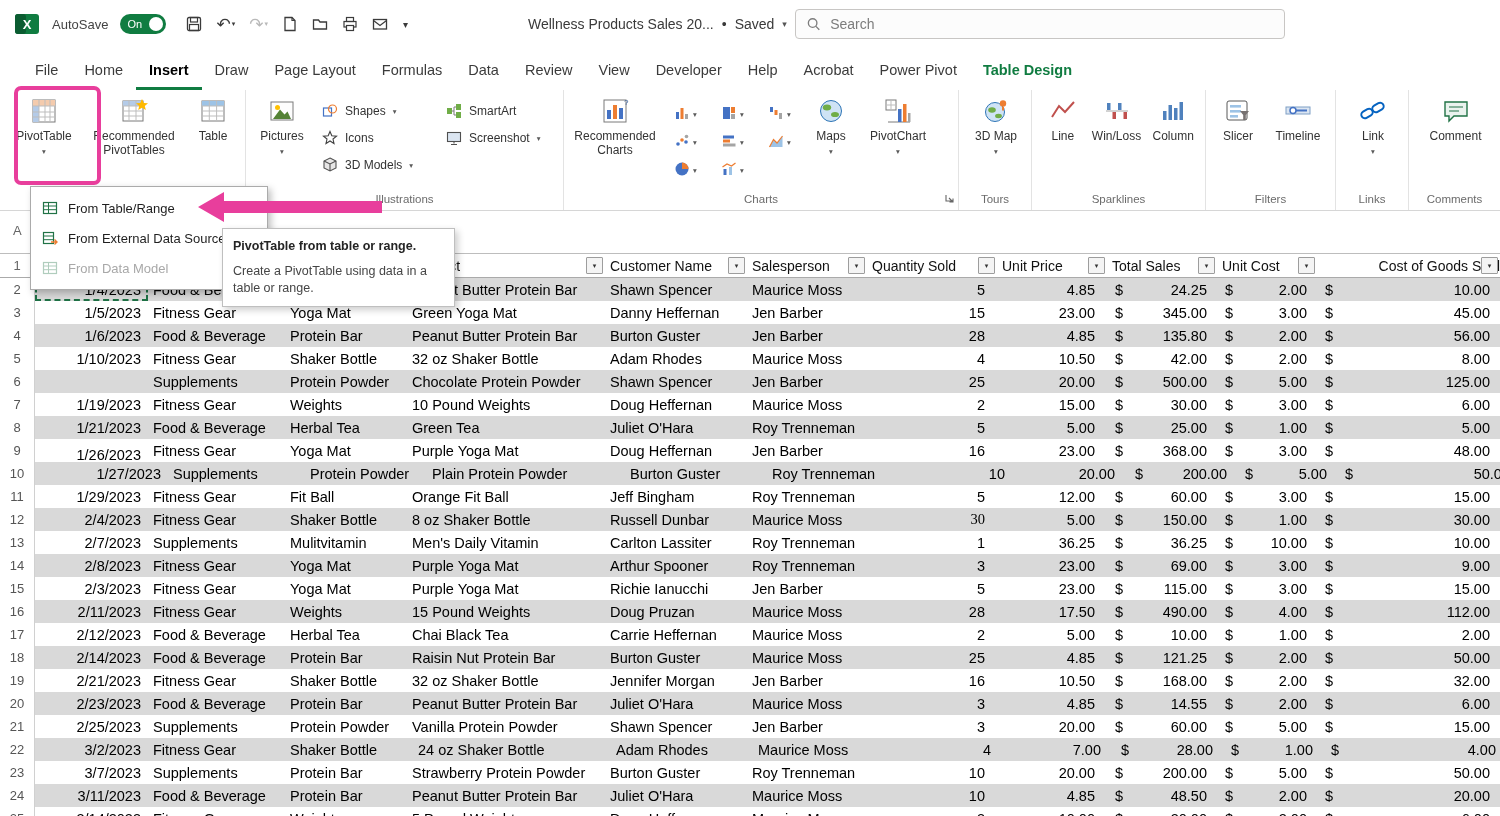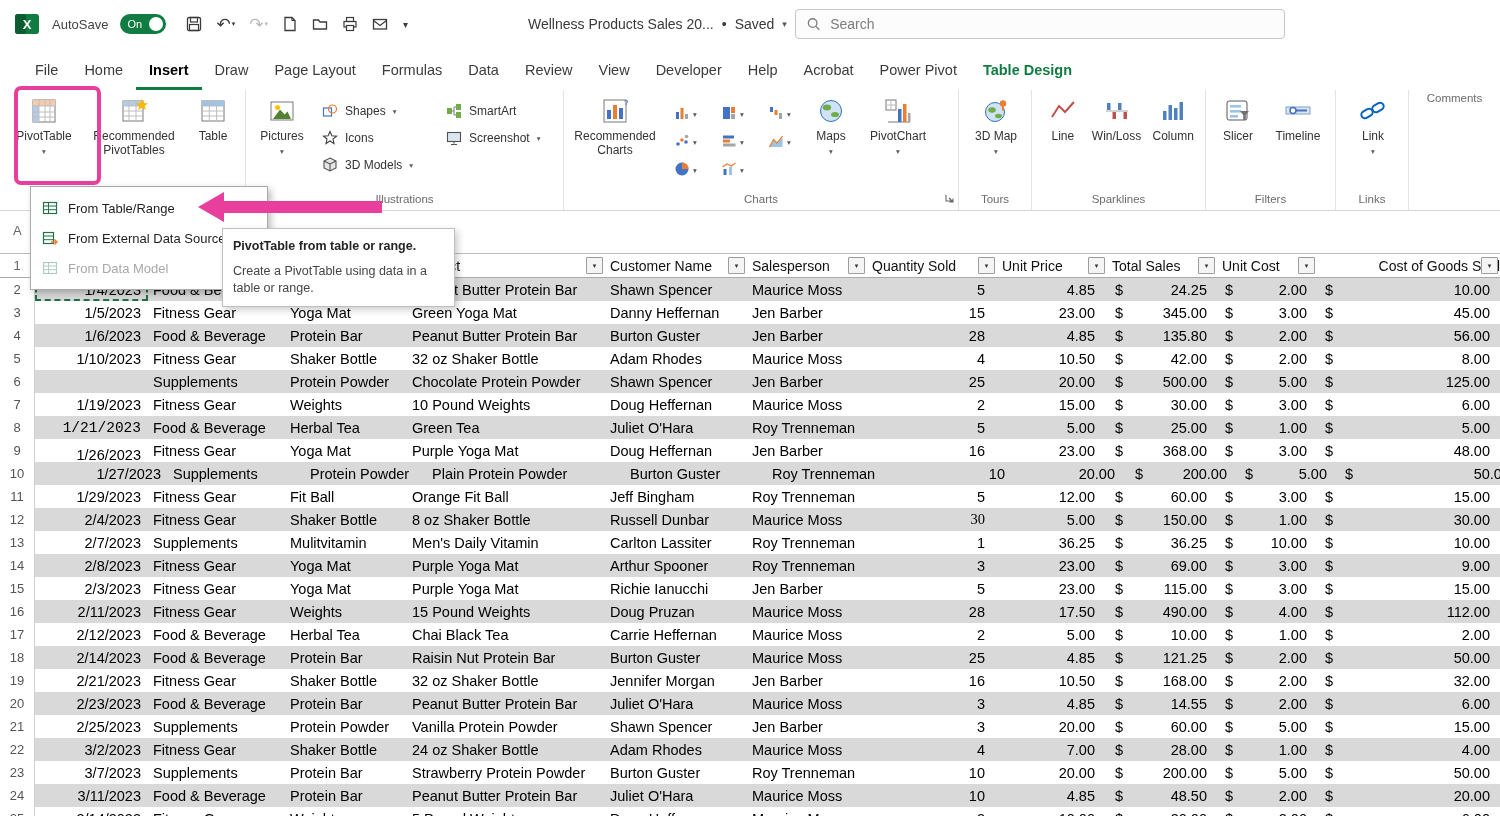--- a/index.html
+++ b/index.html
@@ -455,20 +455,29 @@
           </g>
         </svg>
         <span>Link</span>
         <span class="chev">▾</span>
       </div>
     </div>
     <div class="g-label">Links</div>
   </div>
 
   <div class="rgroup" style="width:91px;border-right:none">
+    <div class="g-content" style="justify-content:center;width:100%">
+      <div class="bigbtn" style="width:70px">
+        <svg class="i28" viewBox="0 0 28 28">
+          <path d="M3 5 H25 V19 H12 L7 24 V19 H3 Z" fill="#eaf3ee" stroke="#217346" stroke-width="1.4"></path>
+          <path d="M7 10 H21 M7 14 H17" stroke="#217346" stroke-width="1.2"></path>
+        </svg>
+        <span>Comment</span>
+      </div>
+    </div>
     <div class="g-label">Comments</div>
   </div>
 </div>
 
 <div class="sheet">
   <div class="colletter">A</div>
   <div class="grid-header" id="grid-header">
       <div class="corner">1</div>
       <div class="hcell" style="width: 113px;">
         <div class="hlabel">Date</div>
@@ -649,21 +658,21 @@
           <div class="cur">$</div>
           <div class="val">3.00</div>
         </div>
         <div class="cell money" style="width: 183px;">
           <div class="cur">$</div>
           <div class="val">6.00</div>
         </div>
       </div>
       <div class="grow band">
         <div class="rnum">8</div>
-        <div class="cell date" style="width: 113px; font-family: Liberation Mono, monospace;">1/21/2023</div>
+        <div class="cell date" style="width: 113px;">1/21/2023</div>
         <div class="cell" style="width: 137px;">Food &amp; Beverage</div>
         <div class="cell" style="width: 122px;">Herbal Tea</div>
         <div class="cell" style="width: 198px;">Green Tea</div>
         <div class="cell" style="width: 142px;">Juliet O'Hara</div>
         <div class="cell" style="width: 120px;">Roy Trenneman</div>
         <div class="cell num" style="width: 130px;">5</div>
         <div class="cell num" style="width: 110px;">5.00</div>
         <div class="cell money" style="width: 110px;">
           <div class="cur">$</div>
           <div class="val">25.00</div>
@@ -974,21 +983,21 @@
         <div class="cell money" style="width: 183px;">
           <div class="cur">$</div>
           <div class="val">15.00</div>
         </div>
       </div>
       <div class="grow band">
         <div class="rnum">22</div>
         <div class="cell date" style="width: 113px;">3/2/2023</div>
         <div class="cell" style="width: 137px;">Fitness Gear</div>
         <div class="cell" style="width: 122px;">Shaker Bottle</div>
-        <div class="cell" style="width: 198px;">24 oz Shaker Bottle</div>
+        <div class="cell" style="width: 198px; margin-left: 6px;">24 oz Shaker Bottle</div>
         <div class="cell" style="width: 142px;">Adam Rhodes</div>
         <div class="cell" style="width: 120px;">Maurice Moss</div>
         <div class="cell num" style="width: 130px;">4</div>
         <div class="cell num" style="width: 110px;">7.00</div>
         <div class="cell money" style="width: 110px;">
           <div class="cur">$</div>
           <div class="val">28.00</div>
         </div>
         <div class="cell money" style="width: 100px;">
           <div class="cur">$</div>

